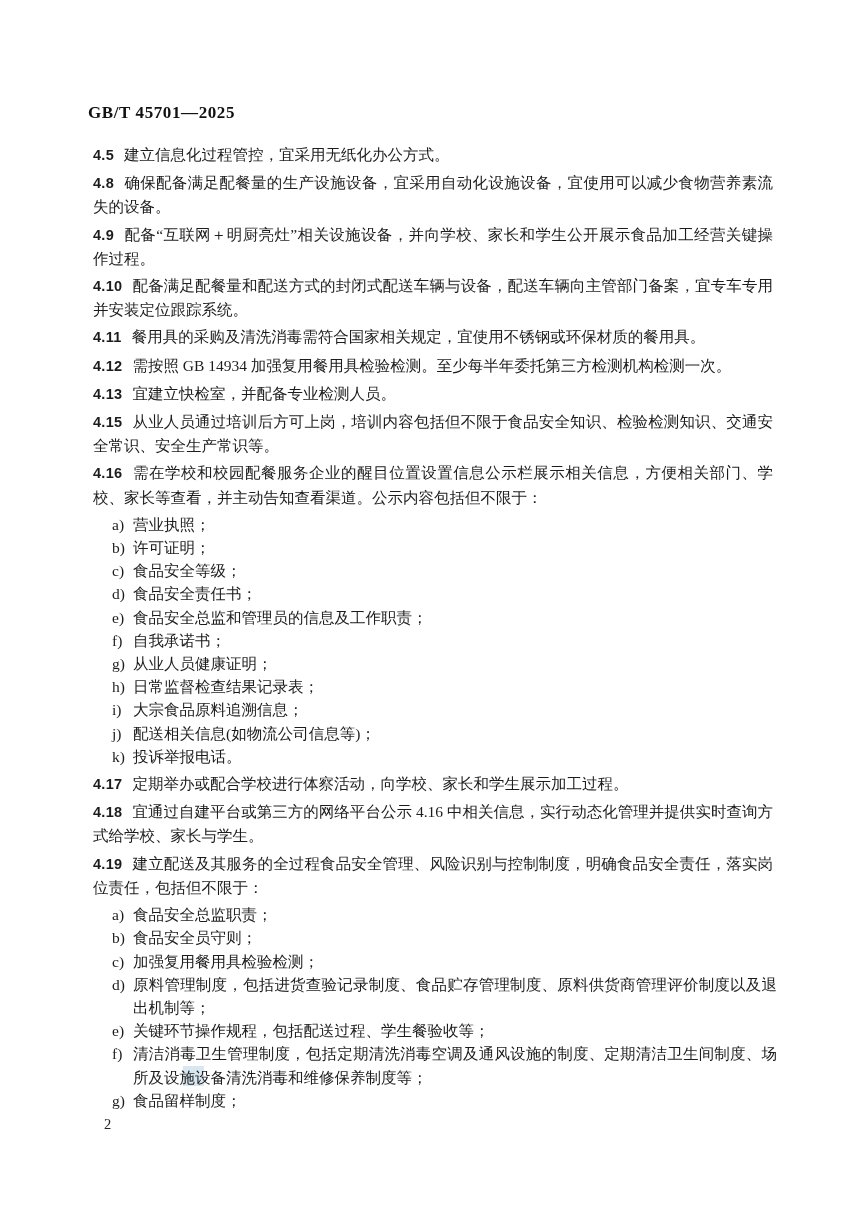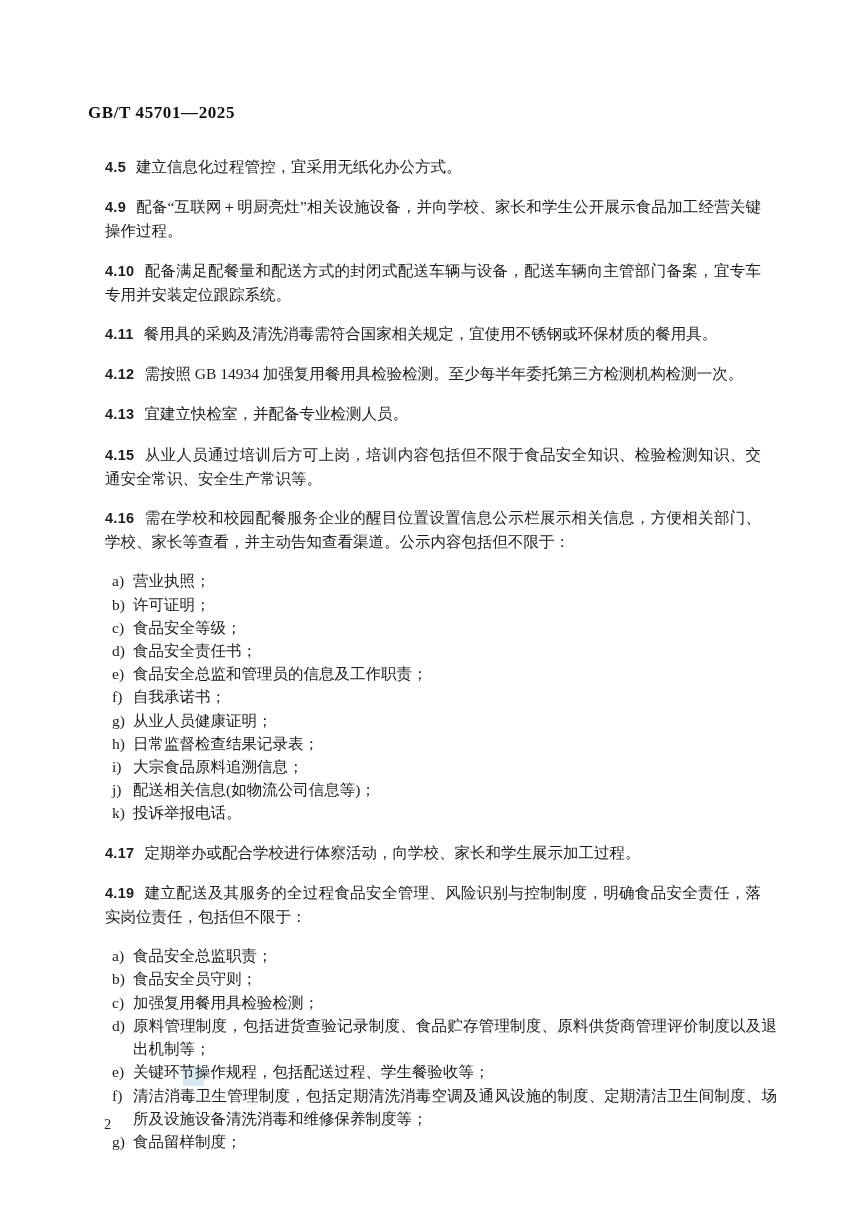--- a/index.html
+++ b/index.html
@@ -23,21 +23,21 @@
   }
   .content {
     position: absolute;
     left: 89px; top: 139px;
     width: 688px;
     font-size: 15.5px;
     line-height: 23.2px;
     text-align: justify;
   }
   .clause-block { margin: 0; }
-  p.clause { margin: 16px; }
+  p.clause { margin: 4px; }
   .clause .num {
     font-family: "Liberation Sans", sans-serif;
     font-weight: 700;
     font-size: 14.5px;
     margin-right: 10px;
     letter-spacing: 0.3px;
   }
   .items { margin: 0; }
   p.item {
     margin: 0;
@@ -76,20 +76,26 @@
 
       <div class="clause-block">
         <p class="clause"><span class="num">4.5</span><span class="text">建立信息化过程管控，宜采用无纸化办公方式。</span></p>
         <div class="items">
           
         </div>
       </div>
 
 
 
+      <div class="clause-block">
+        <p class="clause"><span class="num">4.8</span><span class="text">确保配备满足配餐量的生产设施设备，宜采用自动化设施设备，宜使用可以减少食物营养素流失的设备。</span></p>
+        <div class="items">
+          
+        </div>
+      </div>
 
       <div class="clause-block">
         <p class="clause"><span class="num">4.9</span><span class="text">配备“互联网＋明厨亮灶”相关设施设备，并向学校、家长和学生公开展示食品加工经营关键操作过程。</span></p>
         <div class="items">
           
         </div>
       </div>
 
       <div class="clause-block">
         <p class="clause"><span class="num">4.10</span><span class="text">配备满足配餐量和配送方式的封闭式配送车辆与设备，配送车辆向主管部门备案，宜专车专用并安装定位跟踪系统。</span></p>
@@ -155,20 +161,26 @@
           </div>
       </div>
 
       <div class="clause-block">
         <p class="clause"><span class="num">4.17</span><span class="text">定期举办或配合学校进行体察活动，向学校、家长和学生展示加工过程。</span></p>
         <div class="items">
           
         </div>
       </div>
 
+      <div class="clause-block">
+        <p class="clause"><span class="num">4.18</span><span class="text">宜通过自建平台或第三方的网络平台公示 4.16 中相关信息，实行动态化管理并提供实时查询方式给学校、家长与学生。</span></p>
+        <div class="items">
+          
+        </div>
+      </div>
 
       <div class="clause-block">
         <p class="clause"><span class="num">4.19</span><span class="text">建立配送及其服务的全过程食品安全管理、风险识别与控制制度，明确食品安全责任，落实岗位责任，包括但不限于：</span></p>
         <div class="items">
 
             <p class="item"><span class="label">a)</span><span>食品安全总监职责；</span></p>
 
             <p class="item"><span class="label">b)</span><span>食品安全员守则；</span></p>
 
             <p class="item"><span class="label">c)</span><span>加强复用餐用具检验检测；</span></p>

